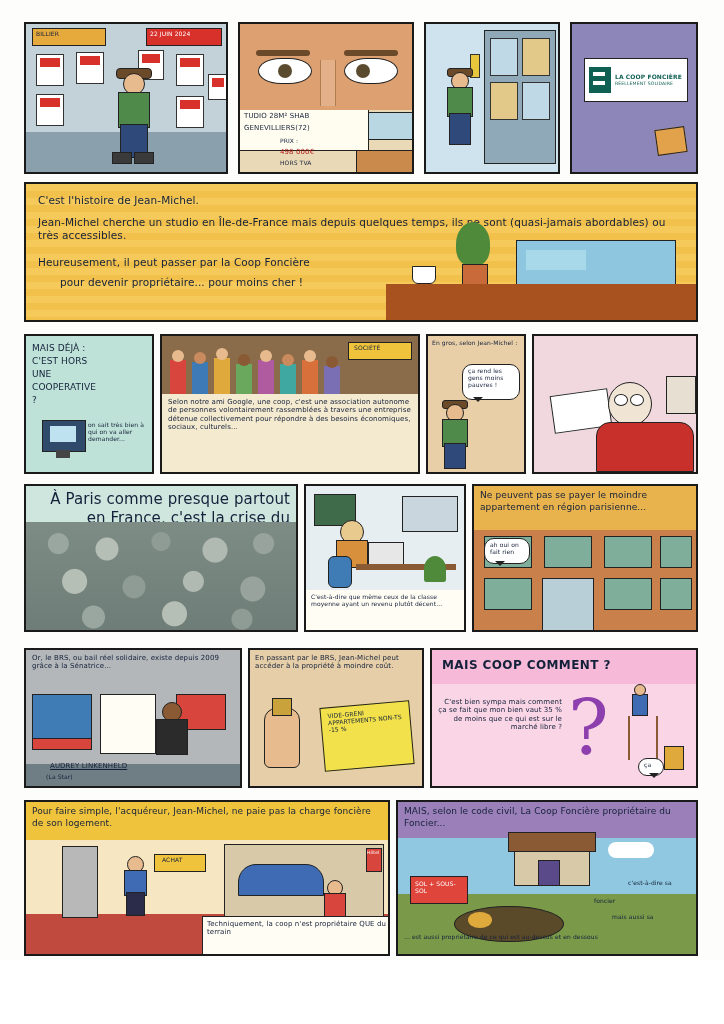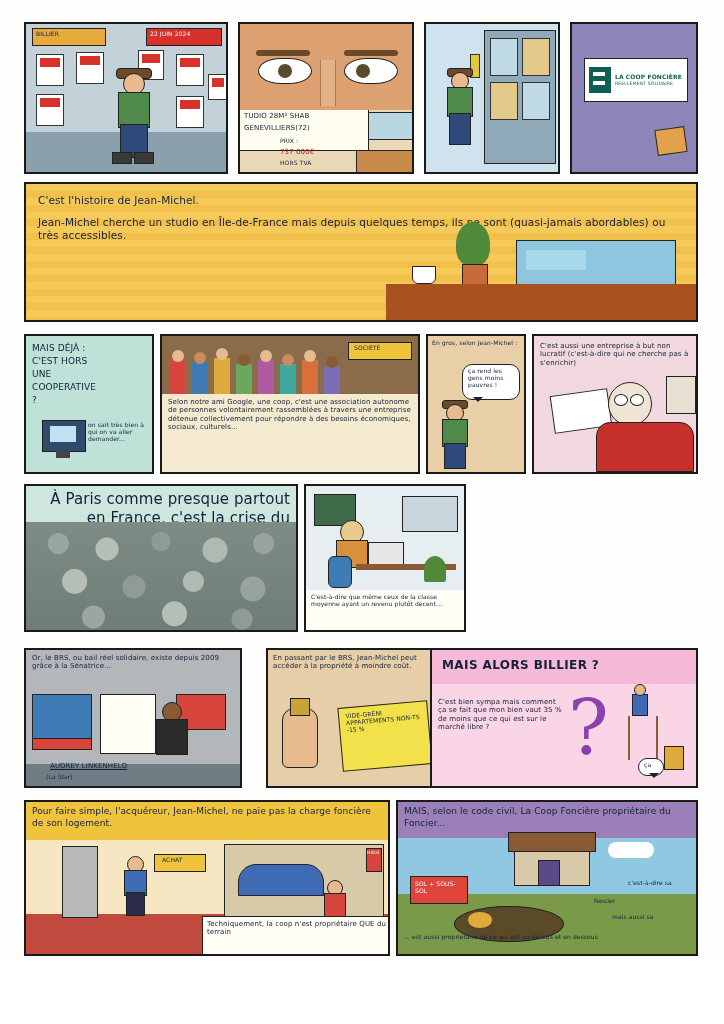--- a/index.html
+++ b/index.html
@@ -46,21 +46,21 @@
   #r3p3{left:426px;top:334px;width:100px;height:140px;background:#e8c9a0;}
   #r3p4{left:532px;top:334px;width:166px;height:140px;background:#f0d8de;}
 
   
   #r4p1{left:24px;top:484px;width:274px;height:148px;background:#cfe6df;}
   #r4p2{left:304px;top:484px;width:162px;height:148px;background:#dfe7ec;}
   #r4p3{left:472px;top:484px;width:226px;height:148px;background:#e8b24d;}
 
   
   #r5p1{left:24px;top:648px;width:218px;height:140px;background:#b3b7ba;}
-  #r5p2{left:266px;top:648px;width:176px;height:140px;background:#ef4444;}
+  #r5p2{left:248px;top:648px;width:176px;height:140px;background:#ef4444;}
   #r5p3{left:430px;top:648px;width:268px;height:140px;background:#f6b9d8;}
 
   
   #r6p1{left:24px;top:800px;width:366px;height:156px;background:#f0c33c;}
   #r6p2{left:396px;top:800px;width:302px;height:156px;background:#9a7fb8;}
 
   
   .footer{position:absolute;left:0;top:960px;width:724px;height:64px;background:#ffffff;}
 
   
@@ -119,21 +119,21 @@
       <div style="position:absolute;left:16px;top:26px;width:54px;height:6px;background:#6b4a2a;border-radius:4px;"></div>
       <div style="position:absolute;left:104px;top:26px;width:54px;height:6px;background:#6b4a2a;border-radius:4px;"></div>
       <div style="position:absolute;left:80px;top:36px;width:14px;height:46px;background:#e3b189;border-left:1.5px solid #b07c4e;border-right:1.5px solid #b07c4e;"></div>
     </div>
 
     <div style="position:absolute;left:0;top:86px;right:0;bottom:0;background:#ead9b6;"></div>
     <div style="position:absolute;left:0;top:86px;width:128px;height:40px;background:#fffdf0;border-bottom:1.5px solid #222;border-right:1.5px solid #222;"></div>
     <div class="hand sm" style="position:absolute;left:4px;top:88px;">TUDIO 28M² SHAB</div>
     <div class="hand sm" style="position:absolute;left:4px;top:100px;">GENEVILLIERS(72)</div>
     <div class="hand xs" style="position:absolute;left:40px;top:114px;">PRIX :</div>
-    <div class="hand sm" style="position:absolute;left:40px;top:124px;color:#b01c17;">737 000€</div>
+    <div class="hand sm" style="position:absolute;left:40px;top:124px;color:#b01c17;">498 000€</div>
     <div class="hand xs" style="position:absolute;left:40px;top:136px;">HORS TVA</div>
     <div style="position:absolute;left:128px;top:88px;width:44px;height:26px;background:#b8d7e3;border:1.2px solid #222;"></div>
     <div style="position:absolute;left:116px;top:126px;width:58px;height:24px;background:#c98a4b;border:1.2px solid #222;"></div>
   </div>
 
   <div class="panel" id="r1p3">
     <div style="position:absolute;left:0;top:0;right:0;bottom:0;background:#cfe3ef;"></div>
     <div style="position:absolute;left:58px;top:6px;width:70px;height:132px;background:#8fa9b8;border:1.5px solid #222;"></div>
     <div style="position:absolute;left:64px;top:14px;width:26px;height:36px;background:#bfd9e6;border:1px solid #333;"></div>
     <div style="position:absolute;left:96px;top:14px;width:26px;height:36px;background:#e2c98a;border:1px solid #333;"></div>
@@ -160,20 +160,22 @@
         <div class="hand xs" style="color:#0f5f52;font-size:4.6px;">RÉELLEMENT SOLIDAIRE</div>
       </div>
     </div>
     <div style="position:absolute;left:84px;top:104px;width:28px;height:24px;background:#e2a14b;border:1.2px solid #222;transform:rotate(-8deg);"></div>
   </div>
 
   <div class="panel" id="narr1">
     <div style="position:absolute;left:0;top:0;right:0;bottom:0;background:repeating-linear-gradient(#f5c95a 0 7px,#f2c14b 7px 14px);"></div>
     <div class="hand big" style="position:absolute;left:12px;top:10px;">C'est l'histoire de Jean-Michel.</div>
     <div class="hand big" style="position:absolute;left:12px;top:32px;width:650px;">Jean-Michel cherche un studio en Île-de-France mais depuis quelques temps, ils ne sont (quasi-jamais abordables) ou très accessibles.</div>
+    <div class="hand big" style="position:absolute;left:12px;top:72px;">Heureusement, il peut passer par la Coop Foncière</div>
+    <div class="hand big" style="position:absolute;left:34px;top:92px;">pour devenir propriétaire... pour moins cher !</div>
 
     <div>
       <div style="position:absolute;left:490px;top:56px;width:158px;height:62px;background:#8ec6df;border:1.5px solid #222;"></div>
       <div style="position:absolute;left:500px;top:66px;width:60px;height:20px;background:#a8d9ea;"></div>
       <div style="position:absolute;left:430px;top:38px;width:34px;height:44px;background:#4f8a3b;border-radius:50% 50% 40% 40%;"></div>
       <div style="position:absolute;left:436px;top:80px;width:24px;height:22px;background:#c96a3a;border:1.2px solid #222;"></div>
       <div style="position:absolute;left:386px;top:82px;width:22px;height:16px;background:#fff;border:1.2px solid #222;border-radius:0 0 6px 6px;"></div>
       <div style="position:absolute;left:360px;top:100px;right:0;height:40px;background:#a8531f;"></div>
     </div>
   </div>
@@ -225,21 +227,20 @@
     <div class="person" style="left:10px;top:64px;width:34px;height:70px;">
       <div style="position:absolute;left:4px;top:0;width:24px;height:7px;background:#6b4a2a;border:1px solid #222;border-radius:3px;"></div>
       <div class="head" style="left:8px;top:4px;width:16px;height:16px;background:#e8bb8e;border:1px solid #222;"></div>
       <div class="body" style="left:4px;top:19px;width:24px;height:26px;background:#4f8a4b;border:1px solid #222;"></div>
       <div class="body" style="left:6px;top:43px;width:20px;height:24px;background:#2f4a7a;border:1px solid #222;"></div>
     </div>
   </div>
 
   <div class="panel" id="r3p4">
     <div style="position:absolute;left:0;top:0;right:0;bottom:0;background:#f0d8de;"></div>
-    <div class="hand sm" style="position:absolute;left:6px;top:6px;width:150px;">C'est aussi une entreprise à but non lucratif (c'est-à-dire qui ne cherche pas à s'enrichir)</div>
 
     <div>
       <div style="position:absolute;left:18px;top:56px;width:56px;height:36px;background:#fff;border:1.4px solid #222;transform:rotate(-8deg);"></div>
       <div style="position:absolute;left:74px;top:46px;width:42px;height:42px;background:#f0e4d4;border:1.4px solid #222;border-radius:50%;"></div>
       <div style="position:absolute;left:80px;top:58px;width:12px;height:10px;background:#fff;border:1.2px solid #222;border-radius:50%;"></div>
       <div style="position:absolute;left:96px;top:58px;width:12px;height:10px;background:#fff;border:1.2px solid #222;border-radius:50%;"></div>
       <div style="position:absolute;left:62px;top:86px;width:96px;height:48px;background:#c8302c;border:1.4px solid #222;border-radius:14px 14px 0 0;"></div>
       <div style="position:absolute;left:132px;top:40px;width:28px;height:36px;background:#e7e0d2;border:1.2px solid #222;"></div>
     </div>
   </div>
@@ -273,20 +274,37 @@
       <div style="position:absolute;left:34px;top:34px;width:22px;height:22px;background:#e8c98e;border:1.2px solid #222;border-radius:50%;"></div>
       <div style="position:absolute;left:30px;top:54px;width:30px;height:26px;background:#d8903c;border:1.2px solid #222;"></div>
       <div style="position:absolute;left:22px;top:70px;width:22px;height:30px;background:#3f7bb5;border:1.2px solid #222;border-radius:6px;"></div>
       <div style="position:absolute;left:62px;top:56px;width:34px;height:22px;background:#e7e7e7;border:1.2px solid #222;"></div>
       <div style="position:absolute;left:50px;top:78px;right:8px;height:6px;background:#8a5a34;"></div>
       <div style="position:absolute;left:118px;top:70px;width:22px;height:26px;background:#4f8a3b;border-radius:50% 50% 10% 10%;"></div>
     </div>
     <div class="hand xs" style="position:absolute;left:5px;top:108px;width:152px;">C'est-à-dire que même ceux de la classe moyenne ayant un revenu plutôt décent...</div>
   </div>
 
+  <div class="panel" id="r4p3">
+    <div style="position:absolute;left:0;top:0;right:0;height:44px;background:#e8b24d;"></div>
+    <div style="position:absolute;left:0;top:44px;right:0;bottom:0;background:#c9804a;"></div>
+    <div class="hand" style="position:absolute;left:6px;top:4px;width:214px;font-size:9px;">Ne peuvent pas se payer le moindre appartement en région parisienne...</div>
+
+    <div>
+      <div style="position:absolute;left:10px;top:50px;width:46px;height:30px;background:#7fae9a;border:1.4px solid #222;"></div>
+      <div style="position:absolute;left:70px;top:50px;width:46px;height:30px;background:#7fae9a;border:1.4px solid #222;"></div>
+      <div style="position:absolute;left:130px;top:50px;width:46px;height:30px;background:#7fae9a;border:1.4px solid #222;"></div>
+      <div style="position:absolute;left:186px;top:50px;width:30px;height:30px;background:#7fae9a;border:1.4px solid #222;"></div>
+      <div style="position:absolute;left:10px;top:92px;width:46px;height:30px;background:#7fae9a;border:1.4px solid #222;"></div>
+      <div style="position:absolute;left:130px;top:92px;width:46px;height:30px;background:#7fae9a;border:1.4px solid #222;"></div>
+      <div style="position:absolute;left:186px;top:92px;width:30px;height:30px;background:#7fae9a;border:1.4px solid #222;"></div>
+      <div style="position:absolute;left:68px;top:92px;width:50px;height:52px;background:#b8cfd8;border:1.4px solid #222;"></div>
+    </div>
+    <div class="bubble hand xs" style="left:10px;top:52px;width:46px;height:26px;">ah oui on fait rien</div>
+  </div>
 
   <div class="panel" id="r5p1">
     <div style="position:absolute;left:0;top:0;right:0;bottom:0;background:#b3b7ba;"></div>
     <div class="hand sm" style="position:absolute;left:6px;top:4px;width:206px;">Or, le BRS, ou bail réel solidaire, existe depuis 2009 grâce à la Sénatrice...</div>
     <div style="position:absolute;left:6px;top:44px;width:58px;height:44px;background:#3f7bb5;border:1.3px solid #222;"></div>
     <div style="position:absolute;left:6px;top:88px;width:58px;height:10px;background:#d8453c;border:1.3px solid #222;"></div>
     <div style="position:absolute;left:74px;top:44px;width:54px;height:58px;background:#fffdf4;border:1.3px solid #222;"></div>
     <div style="position:absolute;left:150px;top:44px;width:48px;height:34px;background:#d8453c;border:1.3px solid #222;"></div>
     <div class="person" style="left:128px;top:52px;width:34px;height:62px;">
       <div class="head" style="left:8px;top:0;width:18px;height:18px;background:#8a5a34;border:1.2px solid #222;"></div>
@@ -304,25 +322,25 @@
       <div style="position:absolute;left:14px;top:58px;width:34px;height:58px;background:#e8bb8e;border:1.3px solid #222;border-radius:12px 12px 6px 6px;"></div>
       <div style="position:absolute;left:22px;top:48px;width:18px;height:16px;background:#c9a23c;border:1.3px solid #222;"></div>
     </div>
     <div class="ticket" style="left:72px;top:54px;width:88px;height:62px;transform:rotate(-5deg);background:#f2e14b;"></div>
     <div class="hand xs" style="position:absolute;left:78px;top:60px;width:76px;transform:rotate(-5deg);">VIDE-GRENI APPARTEMENTS NON-TS -15 %</div>
   </div>
 
   <div class="panel" id="r5p3">
     <div style="position:absolute;left:0;top:0;right:0;height:34px;background:#f6b9d8;"></div>
     <div style="position:absolute;left:0;top:34px;right:0;bottom:0;background:#f9d5e6;"></div>
-    <div class="hand" style="position:absolute;left:10px;top:8px;font-size:12px;font-weight:bold;letter-spacing:.4px;">MAIS ALORS BILLIER ?</div>
+    <div class="hand" style="position:absolute;left:10px;top:8px;font-size:12px;font-weight:bold;letter-spacing:.4px;">MAIS COOP COMMENT ?</div>
     <div style="position:absolute;left:136px;top:42px;width:60px;height:74px;">
       <div style="position:absolute;left:0;top:0;width:60px;height:74px;color:#8e3fae;font-size:76px;line-height:72px;font-family:'DejaVu Serif',serif;">?</div>
     </div>
-    <div class="hand sm" style="position:absolute;left:6px;top:48px;width:124px;">C'est bien sympa mais comment ça se fait que mon bien vaut 35 % de moins que ce qui est sur le marché libre ?</div>
+    <div class="hand sm" style="position:absolute;left:6px;top:48px;width:124px;text-align:right;">C'est bien sympa mais comment ça se fait que mon bien vaut 35 % de moins que ce qui est sur le marché libre ?</div>
     <div>
       <div style="position:absolute;left:200px;top:44px;width:14px;height:20px;background:#3f6bb5;border:1.1px solid #222;"></div>
       <div style="position:absolute;left:202px;top:34px;width:10px;height:10px;background:#e8bb8e;border-radius:50%;border:1px solid #222;"></div>
       <div style="position:absolute;left:196px;top:66px;width:26px;height:44px;border-left:2px solid #8a5a34;border-right:2px solid #8a5a34;"></div>
       <div style="position:absolute;left:232px;top:96px;width:18px;height:22px;background:#e0a93c;border:1.1px solid #222;"></div>
     </div>
     <div class="bubble hand xs" style="left:206px;top:108px;width:26px;height:18px;">ça</div>
   </div>
 
   <div class="panel" id="r6p2">

